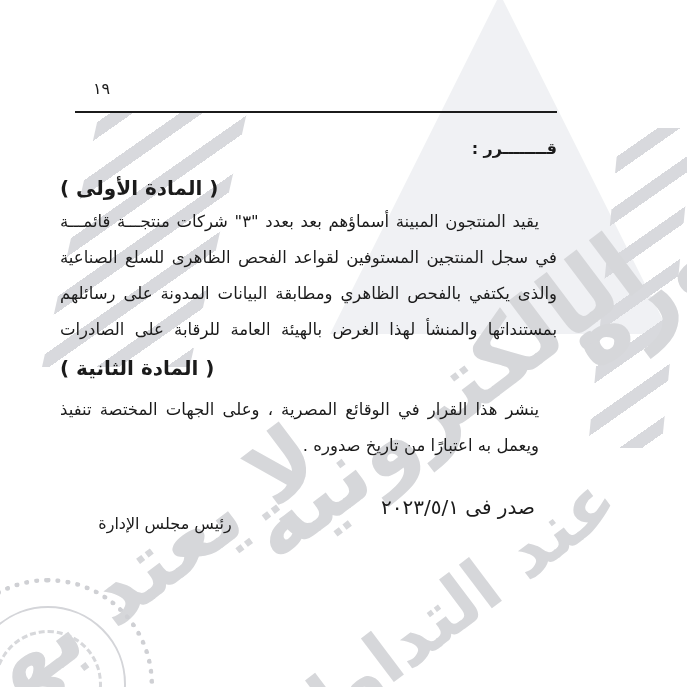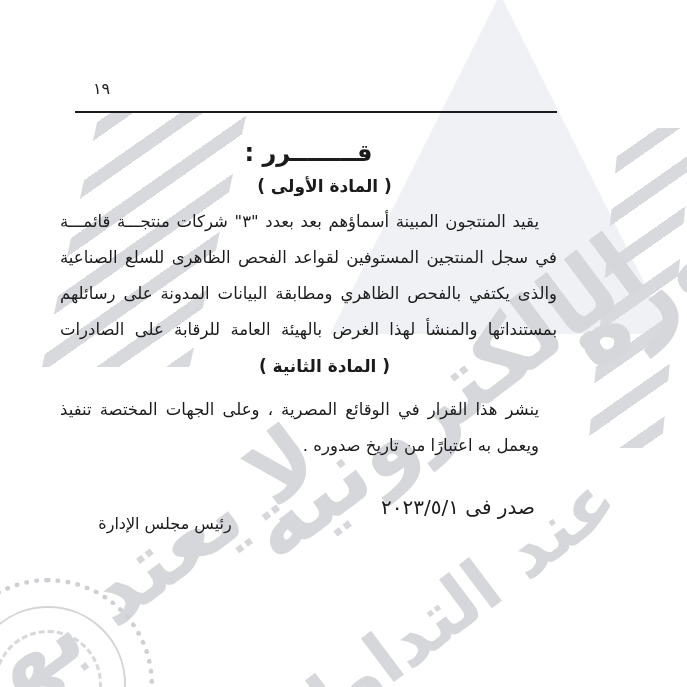--- a/index.html
+++ b/index.html
@@ -47,25 +47,25 @@
   
   .content{position:absolute;inset:0;z-index:1;}
   .header-title{
     position:absolute;top:77px;left:75px;width:482px;
     text-align:center;font-size:17px;
   }
   .page-number{position:absolute;top:79px;left:93px;font-size:16px;}
   .rule{position:absolute;top:111px;left:75px;width:482px;border-top:2px solid #1b1b1b;}
   .decree-word{
     position:absolute;top:139px;left:60px;width:497px;
-    text-align:center;font-weight:700;font-size:24px;
+    font-weight:700;font-size:16px;
   }
   .article-heading{
-    position:absolute;left:76px;width:497px;
-    text-align:center;font-weight:700;font-size:17px;
+    position:absolute;left:60px;width:497px;
+    text-align:left;font-weight:700;font-size:20px;
   }
   .heading-1{top:176px;}
   .heading-2{top:356px;}
   .para{position:absolute;left:60px;width:497px;font-size:16.5px;}
   .para-line{line-height:36px;height:36px;overflow:hidden;}
   .just{text-align:justify;text-align-last:justify;}
   .indent{padding-right:18px;box-sizing:border-box;}
   .right{text-align:right;}
   .para-1{top:204px;}
   .para-2{top:392px;}

